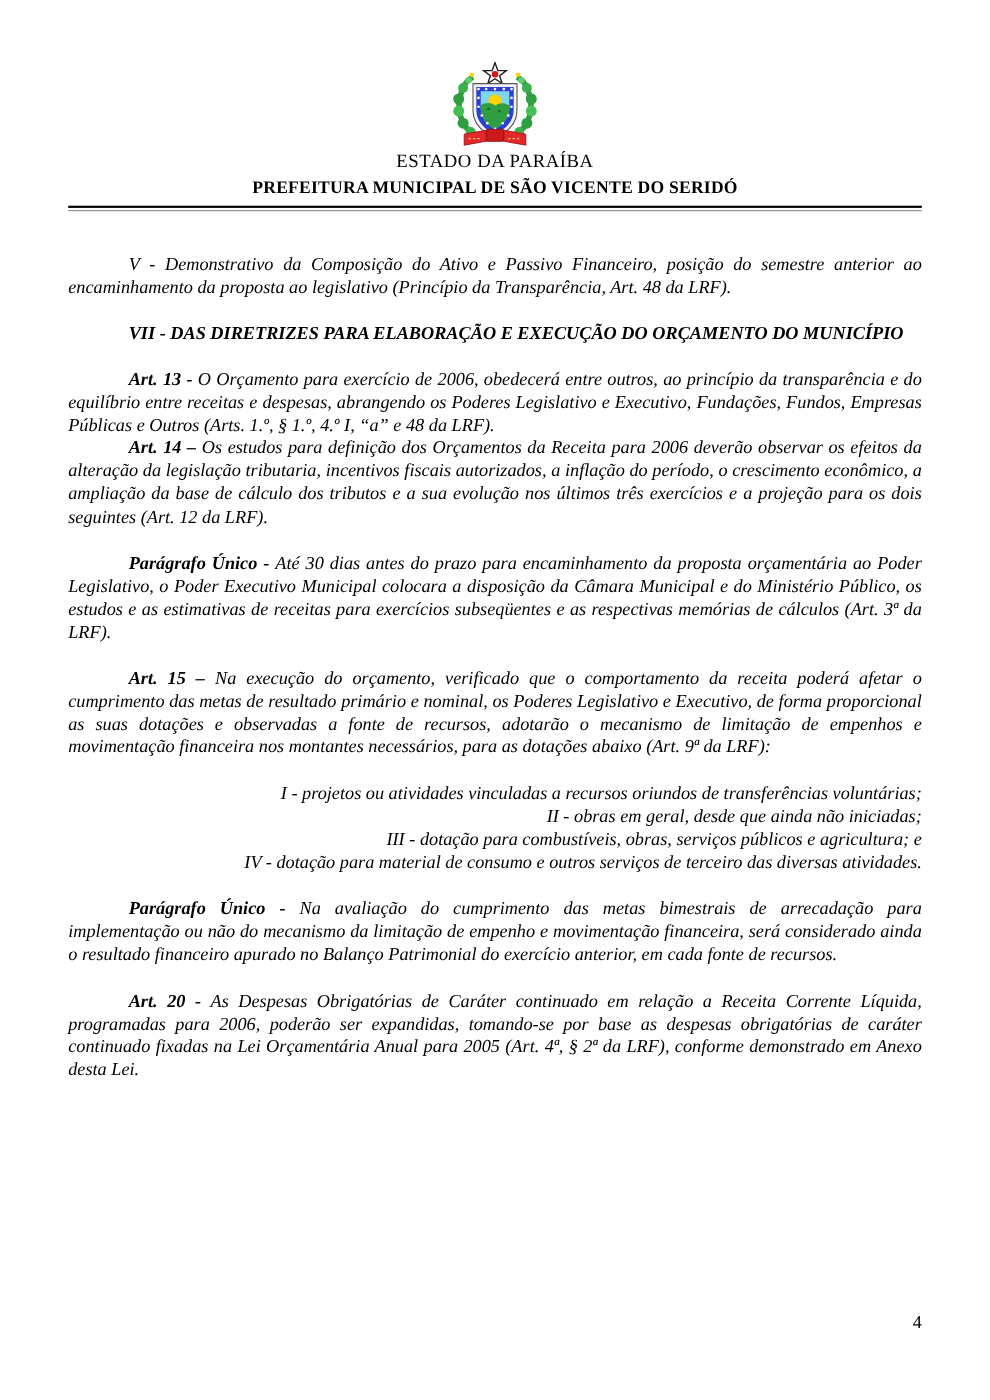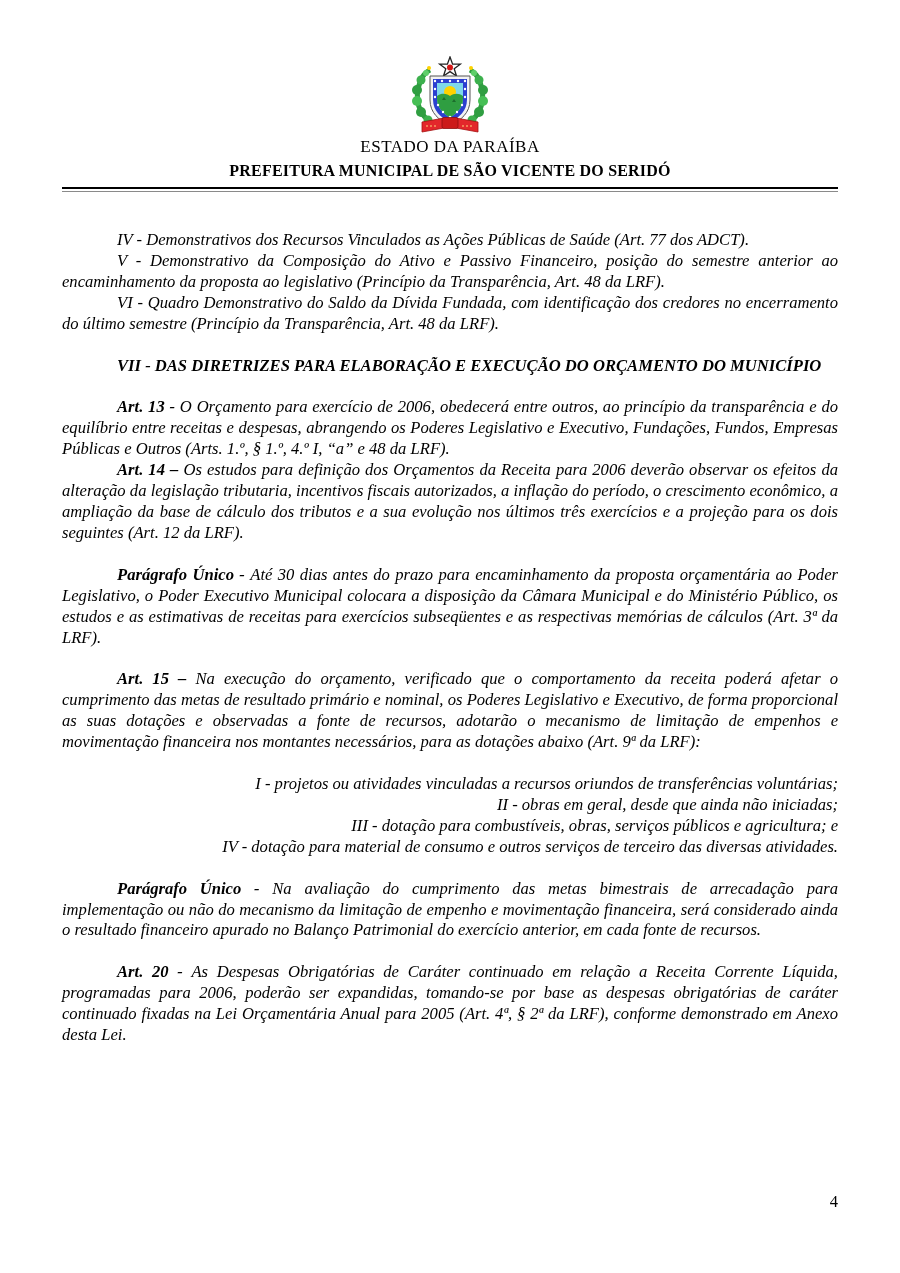--- a/index.html
+++ b/index.html
@@ -129,25 +129,23 @@
 
     <div class="state-line">ESTADO DA PARAÍBA</div>
     <h1 class="muni-title">PREFEITURA MUNICIPAL DE SÃO VICENTE DO SERIDÓ</h1>
     <div class="rule-thick"></div>
     <div class="rule-thin"></div>
   </div>
 
   <div class="doc-body">
 
 
-    <p class="para"><span>IV - Demonstrativos dos Recursos Vinculados as Ações Públicas de Saúde (Art. 77 dos ADCT).</span></p>
 
     <p class="para"><span>V - Demonstrativo da Composição do Ativo e Passivo Financeiro, posição do semestre anterior ao encaminhamento da proposta ao legislativo (Princípio da Transparência, Art. 48 da LRF).</span></p>
 
-    <p class="para"><span>VI - Quadro Demonstrativo do Saldo da Dívida Fundada, com identificação dos credores no encerramento do último semestre (Princípio da Transparência, Art. 48 da LRF).</span></p>
 
     <p class="para mt heading"><span>VII  - DAS DIRETRIZES PARA ELABORAÇÃO E EXECUÇÃO DO ORÇAMENTO DO MUNICÍPIO</span></p>
 
     <p class="para mt"><span class="b">Art. 13 - </span><span>O Orçamento para  exercício de 2006, obedecerá entre outros, ao princípio da transparência e do equilíbrio entre receitas e despesas, abrangendo os Poderes Legislativo e Executivo, Fundações, Fundos, Empresas Públicas e Outros (Arts. 1.º, § 1.º, 4.º I, “a” e 48 da LRF).</span></p>
 
     <p class="para"><span class="b">Art. 14 – </span><span>Os estudos para definição dos Orçamentos da Receita para 2006 deverão observar os efeitos da alteração da legislação tributaria, incentivos fiscais autorizados, a inflação do período, o crescimento econômico, a ampliação da base de cálculo dos tributos e a sua evolução nos últimos três exercícios e a projeção para os dois seguintes (Art. 12 da LRF).</span></p>
 
     <p class="para mt"><span class="b">Parágrafo Único - </span><span>Até 30 dias antes do prazo para encaminhamento da proposta orçamentária ao Poder Legislativo, o Poder Executivo Municipal colocara a disposição da Câmara Municipal e do Ministério Público, os estudos e as estimativas de receitas para exercícios subseqüentes e as respectivas memórias de cálculos  (Art. 3ª da LRF).</span></p>
 
     <p class="para mt"><span class="b">Art. 15 – </span><span>Na execução do orçamento, verificado que o comportamento da receita poderá afetar o cumprimento das metas de resultado primário e nominal, os Poderes Legislativo  e Executivo, de forma proporcional as suas dotações e observadas a fonte de recursos, adotarão o mecanismo de limitação de empenhos e movimentação financeira nos montantes necessários, para as dotações abaixo (Art. 9ª da LRF):</span></p>

